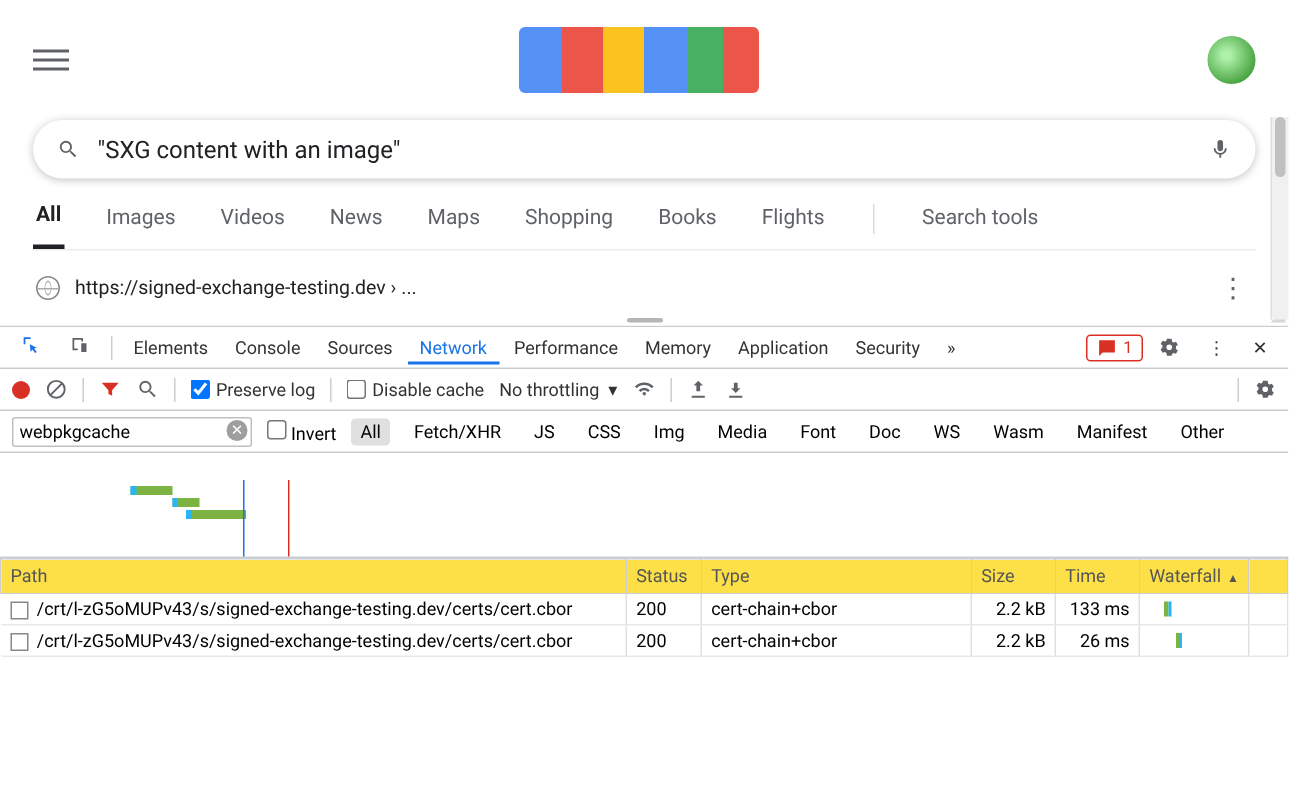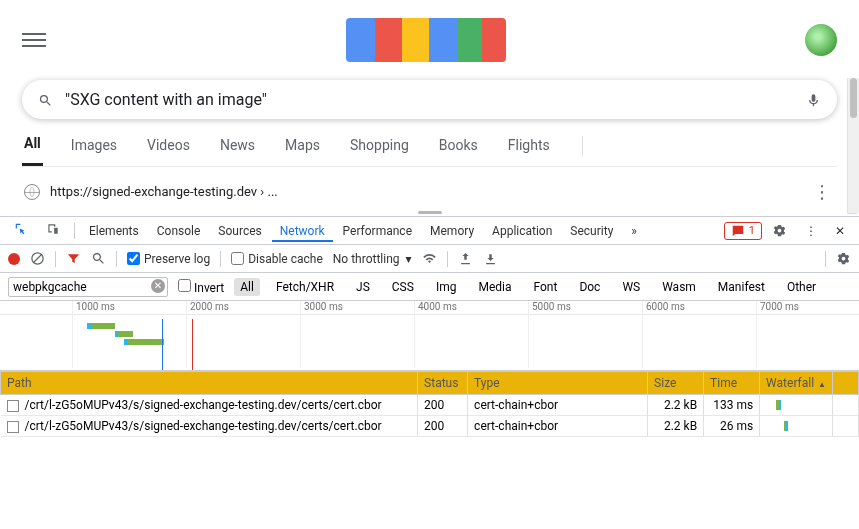--- a/index.html
+++ b/index.html
@@ -63,21 +63,21 @@
 .b1{left:87px; width:28px; top:4px; background:#7cb342;}
 .b1a{left:87px; width:4px; top:4px; background:#29b6f6;}
 .b2{left:115px; width:18px; top:12px; background:#7cb342;}
 .b2a{left:115px; width:3px; top:12px; background:#29b6f6;}
 .b3{left:124px; width:40px; top:20px; background:#7cb342;}
 .b3a{left:124px; width:4px; top:20px; background:#29b6f6;}
 .rline{position:absolute; top:0; bottom:0; width:1px; background:#d93025; left:192px;}
 .bline{position:absolute; top:0; bottom:0; width:1px; background:#1a73e8; left:162px;}
 
 .net-table { width: 100%; border-collapse: collapse; font-size: 12px; }
-.net-table th { text-align: left; font-weight: 400; color: #555; padding: 4px 6px; border: 1px solid #cacdd1; background: #eab308; position: relative;}
+.net-table th { text-align: left; font-weight: 400; color: #555; padding: 4px 6px; border: 1px solid #cacdd1; background: #fde047; position: relative;}
 .net-table th.sort::after{ content:"▲"; font-size:8px; margin-left:4px; color:#555;}
 .net-table td { padding: 3px 6px; border-right: 1px solid #e0e0e0; white-space: nowrap; overflow: hidden; text-overflow: ellipsis; }
 .net-table tr { border-bottom: 1px solid #e8e8e8; }
 .net-table .cb { width: 12px; height: 12px; border: 1px solid #888; display: inline-block; vertical-align: middle; margin-right: 6px; }
 .net-table .num { text-align: right; }
 .net-table tr.hl { outline: 2px solid #d93025; outline-offset: -1px; }
 .wf-cell{ position:relative; height:14px;}
 .wf-bar{ position:absolute; height:10px; top:2px;}
 .col-status{width:50px;} .col-type{width:180px;} .col-size{width:56px;} .col-time{width:56px;} .col-wf{width:62px;} .col-end{width:26px;}
 
@@ -118,20 +118,21 @@
   <div class="tabs">
     <div class="tab active">All</div>
     <div class="tab">Images</div>
     <div class="tab">Videos</div>
     <div class="tab">News</div>
     <div class="tab">Maps</div>
     <div class="tab">Shopping</div>
     <div class="tab">Books</div>
     <div class="tab">Flights</div>
     <div class="sep"></div>
+    <div class="tab">Search tools</div>
   </div>
 
   <div class="result-line">
     <span class="globe"></span>
     <span><span>https://signed-exchange-testing.dev</span><span> › ...</span></span>
     <span class="result-dots">⋮</span>
   </div>
 
   <div class="drag-handle">
       <div class="bar"></div>
@@ -231,29 +232,20 @@
     <span class="type-chip">Font</span>
     <span class="type-chip">Doc</span>
     <span class="type-chip">WS</span>
     <span class="type-chip">Wasm</span>
     <span class="type-chip">Manifest</span>
     <span class="type-chip">Other</span>
   </div>
 
 
   <div class="timeline">
-    <div class="ticks">
-      <span class="tick" style="left:76px">1000 ms</span>
-      <span class="tick" style="left:190px">2000 ms</span>
-      <span class="tick" style="left:304px">3000 ms</span>
-      <span class="tick" style="left:418px">4000 ms</span>
-      <span class="tick" style="left:532px">5000 ms</span>
-      <span class="tick" style="left:646px">6000 ms</span>
-      <span class="tick" style="left:760px">7000 ms</span>
-    </div>
     <div class="bars">
       <div class="bar b1"></div>
         <div class="bar b1a"></div>
       <div class="bar b2"></div>
         <div class="bar b2a"></div>
       <div class="bar b3"></div>
         <div class="bar b3a"></div>
       <div class="bline"></div>
         <div class="rline"></div>
     </div>

